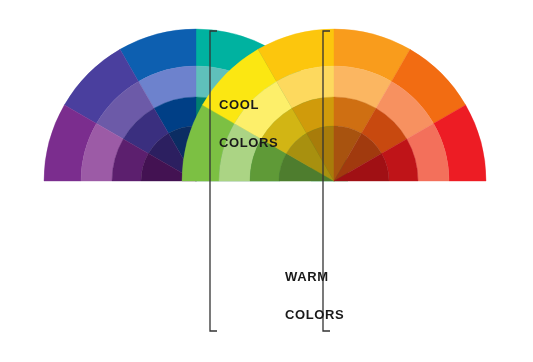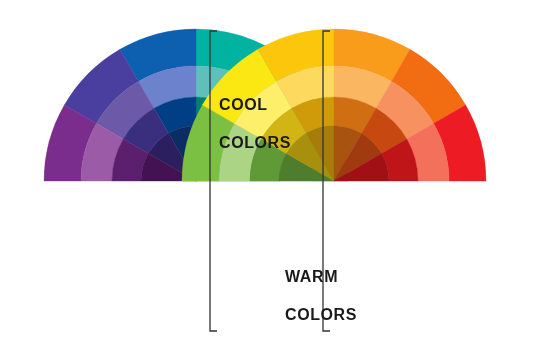--- a/index.html
+++ b/index.html
@@ -25,21 +25,21 @@
     position: absolute;
     left: 0; top: 0;
     width: 533px;
     height: 362px;
     display: block;
   }
   .label-block {
     position: absolute;
     font-family: "Liberation Sans", sans-serif;
     font-weight: bold;
-    font-size: 16px;
+    font-size: 13px;
     letter-spacing: 0.6px;
     line-height: 12.5px;
     color: #1a1a1a;
     white-space: pre;
   }
   #cool-label {
     left: 219px;
     top: 74px;
     text-align: left;
   }

